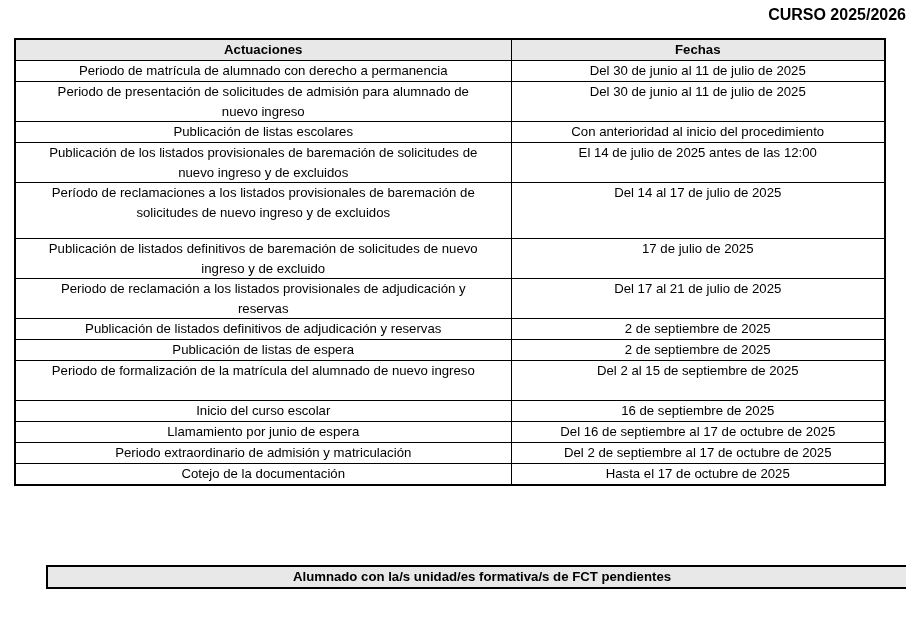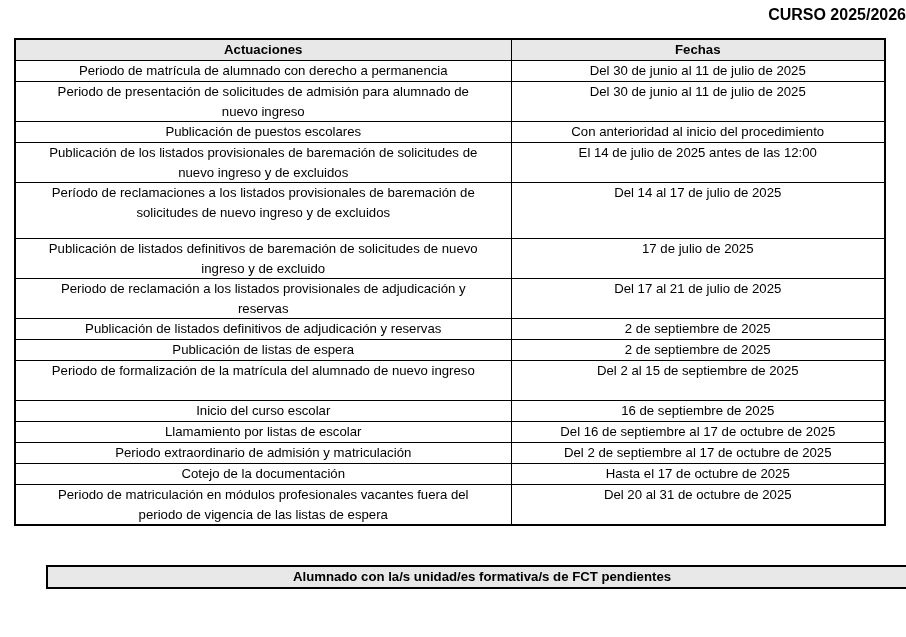--- a/index.html
+++ b/index.html
@@ -82,21 +82,21 @@
     <td>Del 30 de junio al 11 de julio de 2025</td>
   </tr>
   <tr class="h2">
     <td>
           <div class="measure">Periodo de presentación de solicitudes de admisión para alumnado de nuevo ingreso</div>
         </td>
     <td>Del 30 de junio al 11 de julio de 2025</td>
   </tr>
   <tr class="h1">
     <td>
-          <div class="measure">Publicación de puestos escolares</div>
+          <div class="measure">Publicación de listas escolares</div>
         </td>
     <td>Con anterioridad al inicio del procedimiento</td>
   </tr>
   <tr class="h2">
     <td>
           <div class="measure">Publicación de los listados provisionales de baremación de solicitudes de nuevo ingreso y de excluidos</div>
         </td>
     <td>El 14 de julio de 2025 antes de las 12:00</td>
   </tr>
   <tr class="tall">
@@ -136,41 +136,35 @@
     <td>Del 2 al 15 de septiembre de 2025</td>
   </tr>
   <tr class="h1">
     <td>
           <div class="measure">Inicio del curso escolar</div>
         </td>
     <td>16 de septiembre de 2025</td>
   </tr>
   <tr class="h1">
     <td>
-          <div class="measure">Llamamiento por listas de escolar</div>
+          <div class="measure">Llamamiento por junio de espera</div>
         </td>
     <td>Del 16 de septiembre al 17 de octubre de 2025</td>
   </tr>
   <tr class="h1">
     <td>
           <div class="measure">Periodo extraordinario de admisión y matriculación</div>
         </td>
     <td>Del 2 de septiembre al 17 de octubre de 2025</td>
   </tr>
   <tr class="h1">
     <td>
           <div class="measure">Cotejo de la documentación</div>
         </td>
     <td>Hasta el 17 de octubre de 2025</td>
-  </tr>
-  <tr class="h2">
-    <td>
-          <div class="measure">Periodo de matriculación en módulos profesionales vacantes fuera del periodo de vigencia de las listas de espera</div>
-        </td>
-    <td>Del 20 al 31 de octubre de 2025</td>
   </tr>
 </tbody>
   </table>
 
 <table class="fct-table">
   <colgroup>
       <col class="c-act">
       <col class="c-fec">
     </colgroup>
   <tbody>

